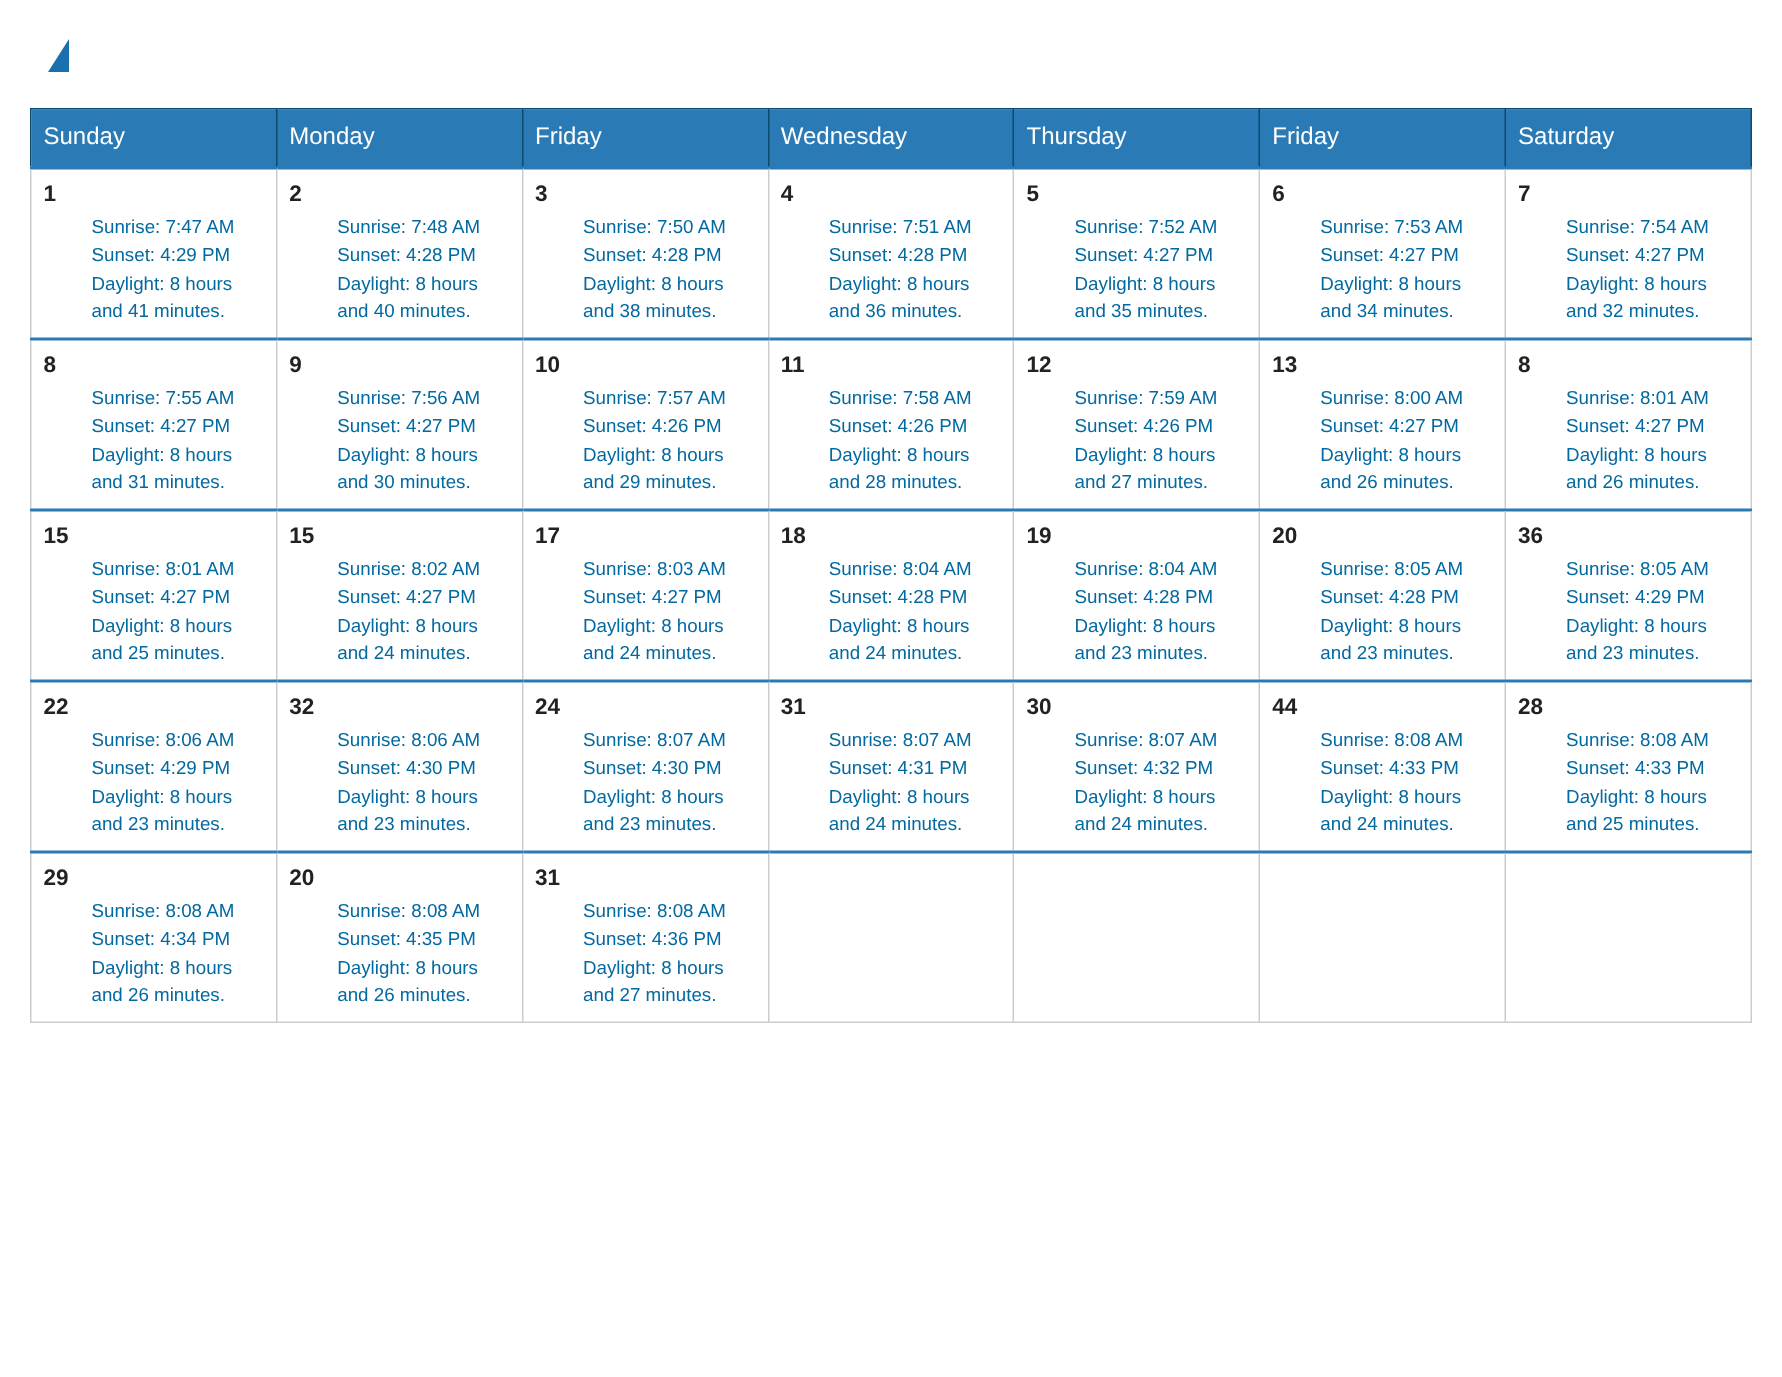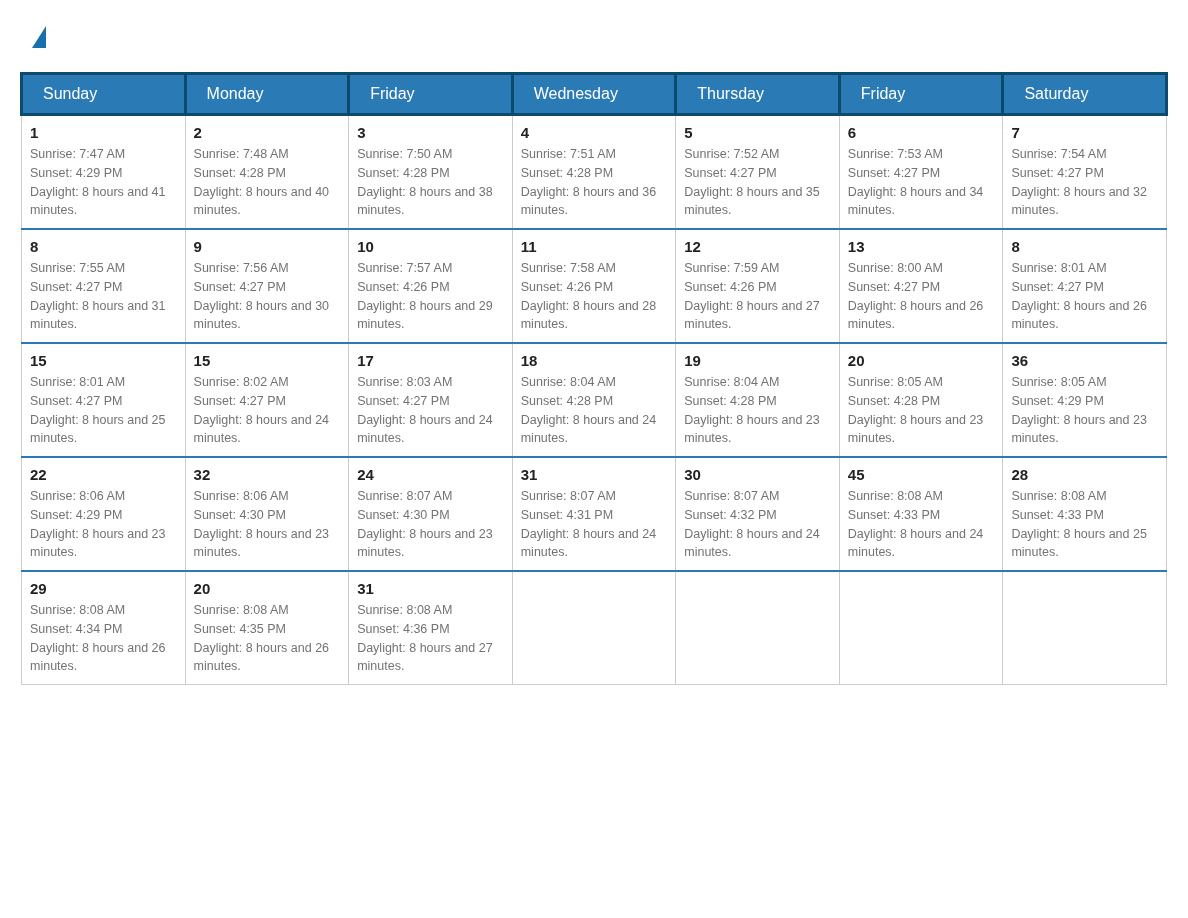--- a/index.html
+++ b/index.html
@@ -65,23 +65,23 @@
     .calendar {
       width: 100%;
       border-collapse: collapse;
       border: 1px solid #999;
     }
     .calendar th {
       background-color: #2a7ab5;
       color: #fff;
       font-size: 16px;
       font-weight: normal;
-      padding: 10px 20px;
+      padding: 10px 8px;
       text-align: left;
-      border: 3px solid #0c4a6e;
+      border: 1px solid #0c4a6e;
       margin-top: 44px;
     }
     .calendar td {
       vertical-align: top;
       padding: 8px;
       border: 1px solid #ccc;
       border-top: 2px solid #2a7ab5;
       font-size: 13px;
       color: #333;
       width: calc(100% / 7);
@@ -89,22 +89,23 @@
     }
     .day-number {
       font-size: 15px;
       font-weight: bold;
       color: #222;
       display: block;
       margin-bottom: 4px;
     }
     .day-info {
       font-size: 12.5px;
-      color: #737373;
+      color: #0369a1;
       line-height: 1.5;
+      margin-left: 32px;
     }
     .empty-cell {
       border-top: 2px solid #2a7ab5;
     }
   </style>
 </head>
 <body>
 
 <div class="header">
   <div class="logo">
@@ -238,21 +239,21 @@
         </td>
         <td>
           <span class="day-number">31</span>
           <div class="day-info">Sunrise: 8:07 AM<br>Sunset: 4:31 PM<br>Daylight: 8 hours and 24 minutes.</div>
         </td>
         <td>
           <span class="day-number">30</span>
           <div class="day-info">Sunrise: 8:07 AM<br>Sunset: 4:32 PM<br>Daylight: 8 hours and 24 minutes.</div>
         </td>
         <td>
-          <span class="day-number">45</span>
+          <span class="day-number">44</span>
           <div class="day-info">Sunrise: 8:08 AM<br>Sunset: 4:33 PM<br>Daylight: 8 hours and 24 minutes.</div>
         </td>
         <td>
           <span class="day-number">28</span>
           <div class="day-info">Sunrise: 8:08 AM<br>Sunset: 4:33 PM<br>Daylight: 8 hours and 25 minutes.</div>
         </td>
       </tr>
       <tr>
         <td>
           <span class="day-number">29</span>

